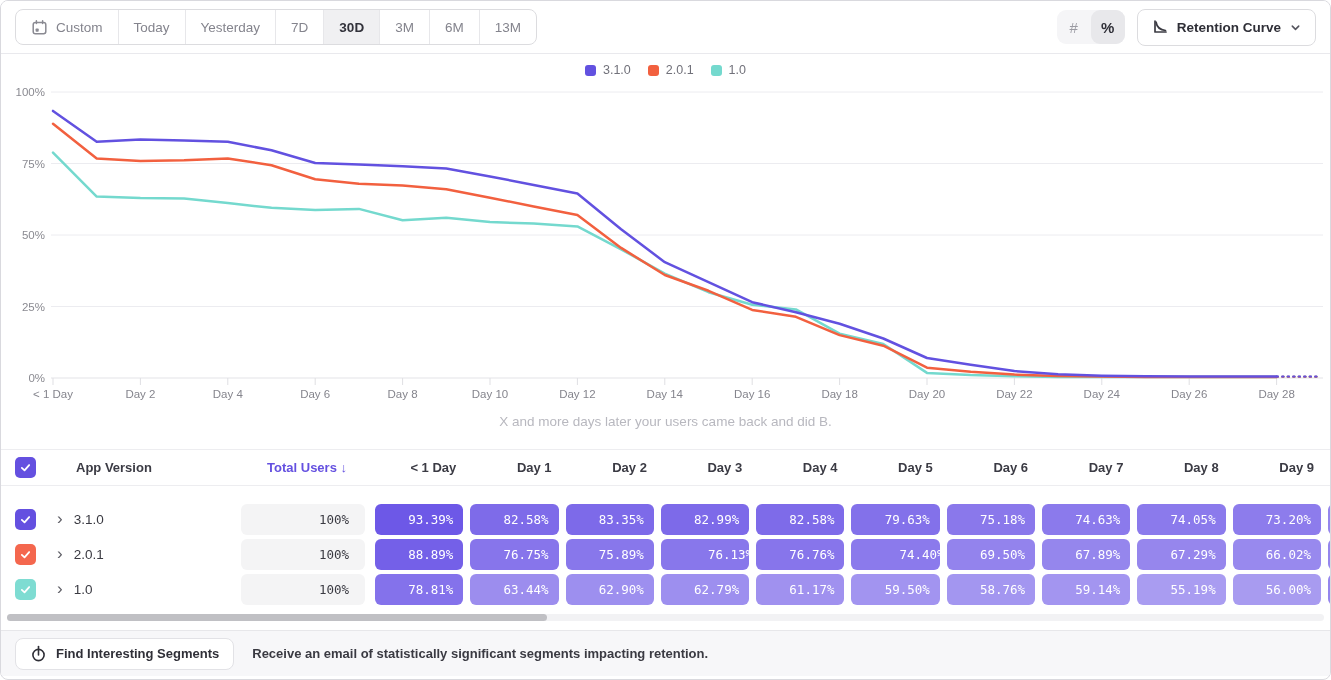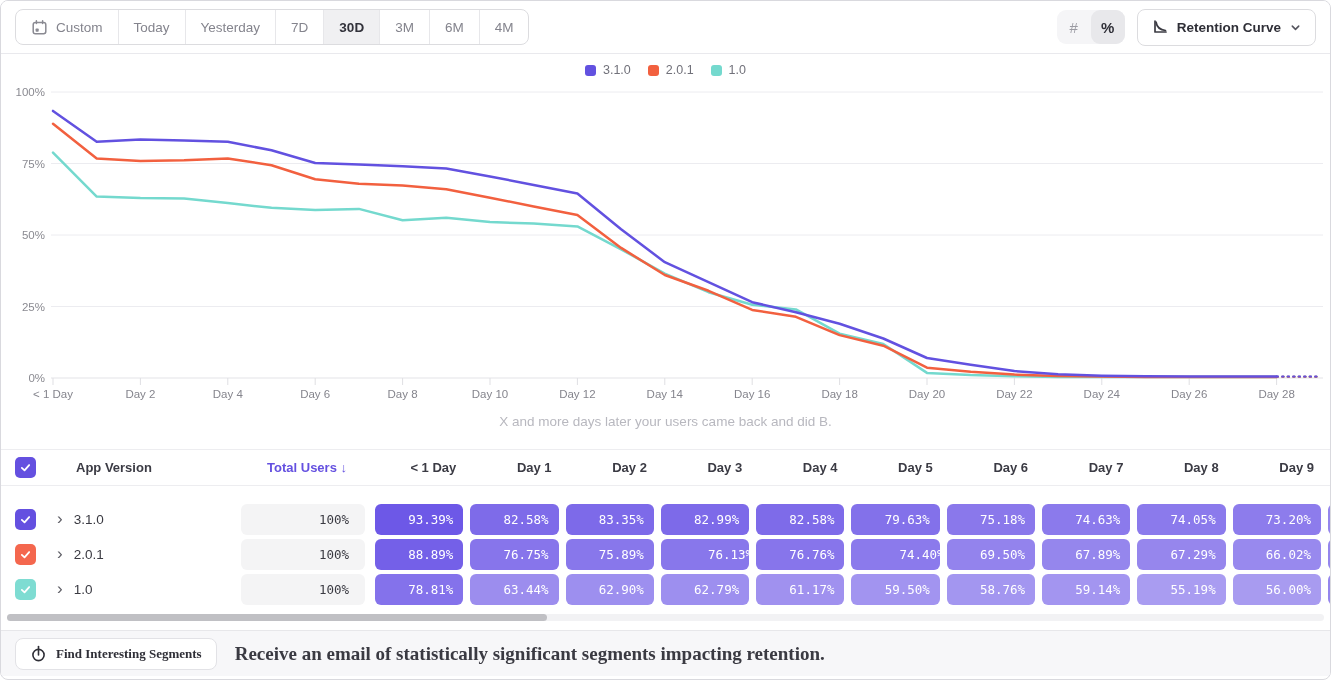--- a/index.html
+++ b/index.html
@@ -64,25 +64,25 @@
 
   
   .scroll { position:absolute; top:613px; left:6px; right:6px; height:7px;
             background:#f2f2f4; border-radius:4px; }
   .thumb { position:absolute; top:0; left:0; width:540px; height:7px;
            background:#c0c0c4; border-radius:4px; cursor:grab; }
 
   
   .footer { position:absolute; top:629px; left:0; right:0; height:46px;
             background:#f7f7f9; border-top:1px solid #e7e7ea;
-            display:flex; align-items:center; gap:18px; padding:4px 14px;font-family:Liberation Serif, serif; }
+            display:flex; align-items:center; gap:18px; padding:4px 14px; }
   .segments-btn { display:flex; align-items:center; gap:9px; height:32px; padding:0 14px;
                   background:#fff; border:1px solid #e2e2e6; border-radius:8px;
                   font-family:inherit; font-size:13px; font-weight:bold; color:#2f2f37; cursor:pointer; }
-  .footer-msg { font-size:19px; font-weight:bold; color:#3a3a42; }
+  .footer-msg { font-size:13px; font-weight:bold; color:#3a3a42; }
 </style>
 </head>
 <body>
 
 <div class="app">
 
   <div class="toolbar">
     <div class="seg-group" id="date-ranges">
         <div class="seg">
           <span style="display: flex;">
@@ -106,21 +106,21 @@
         <div class="seg selected">
           <span>30D</span>
         </div>
         <div class="seg">
           <span>3M</span>
         </div>
         <div class="seg">
           <span>6M</span>
         </div>
         <div class="seg">
-          <span>4M</span>
+          <span>13M</span>
         </div>
       </div>
     <div class="toolbar-right">
       <div class="fmt-toggle" id="fmt-toggle">
           <div class="fmt">#</div>
           <div class="fmt selected">%</div>
         </div>
       <button class="chart-type">
         <span style="display:flex">
           <svg width="16" height="16" viewBox="0 0 16 16" fill="none">

